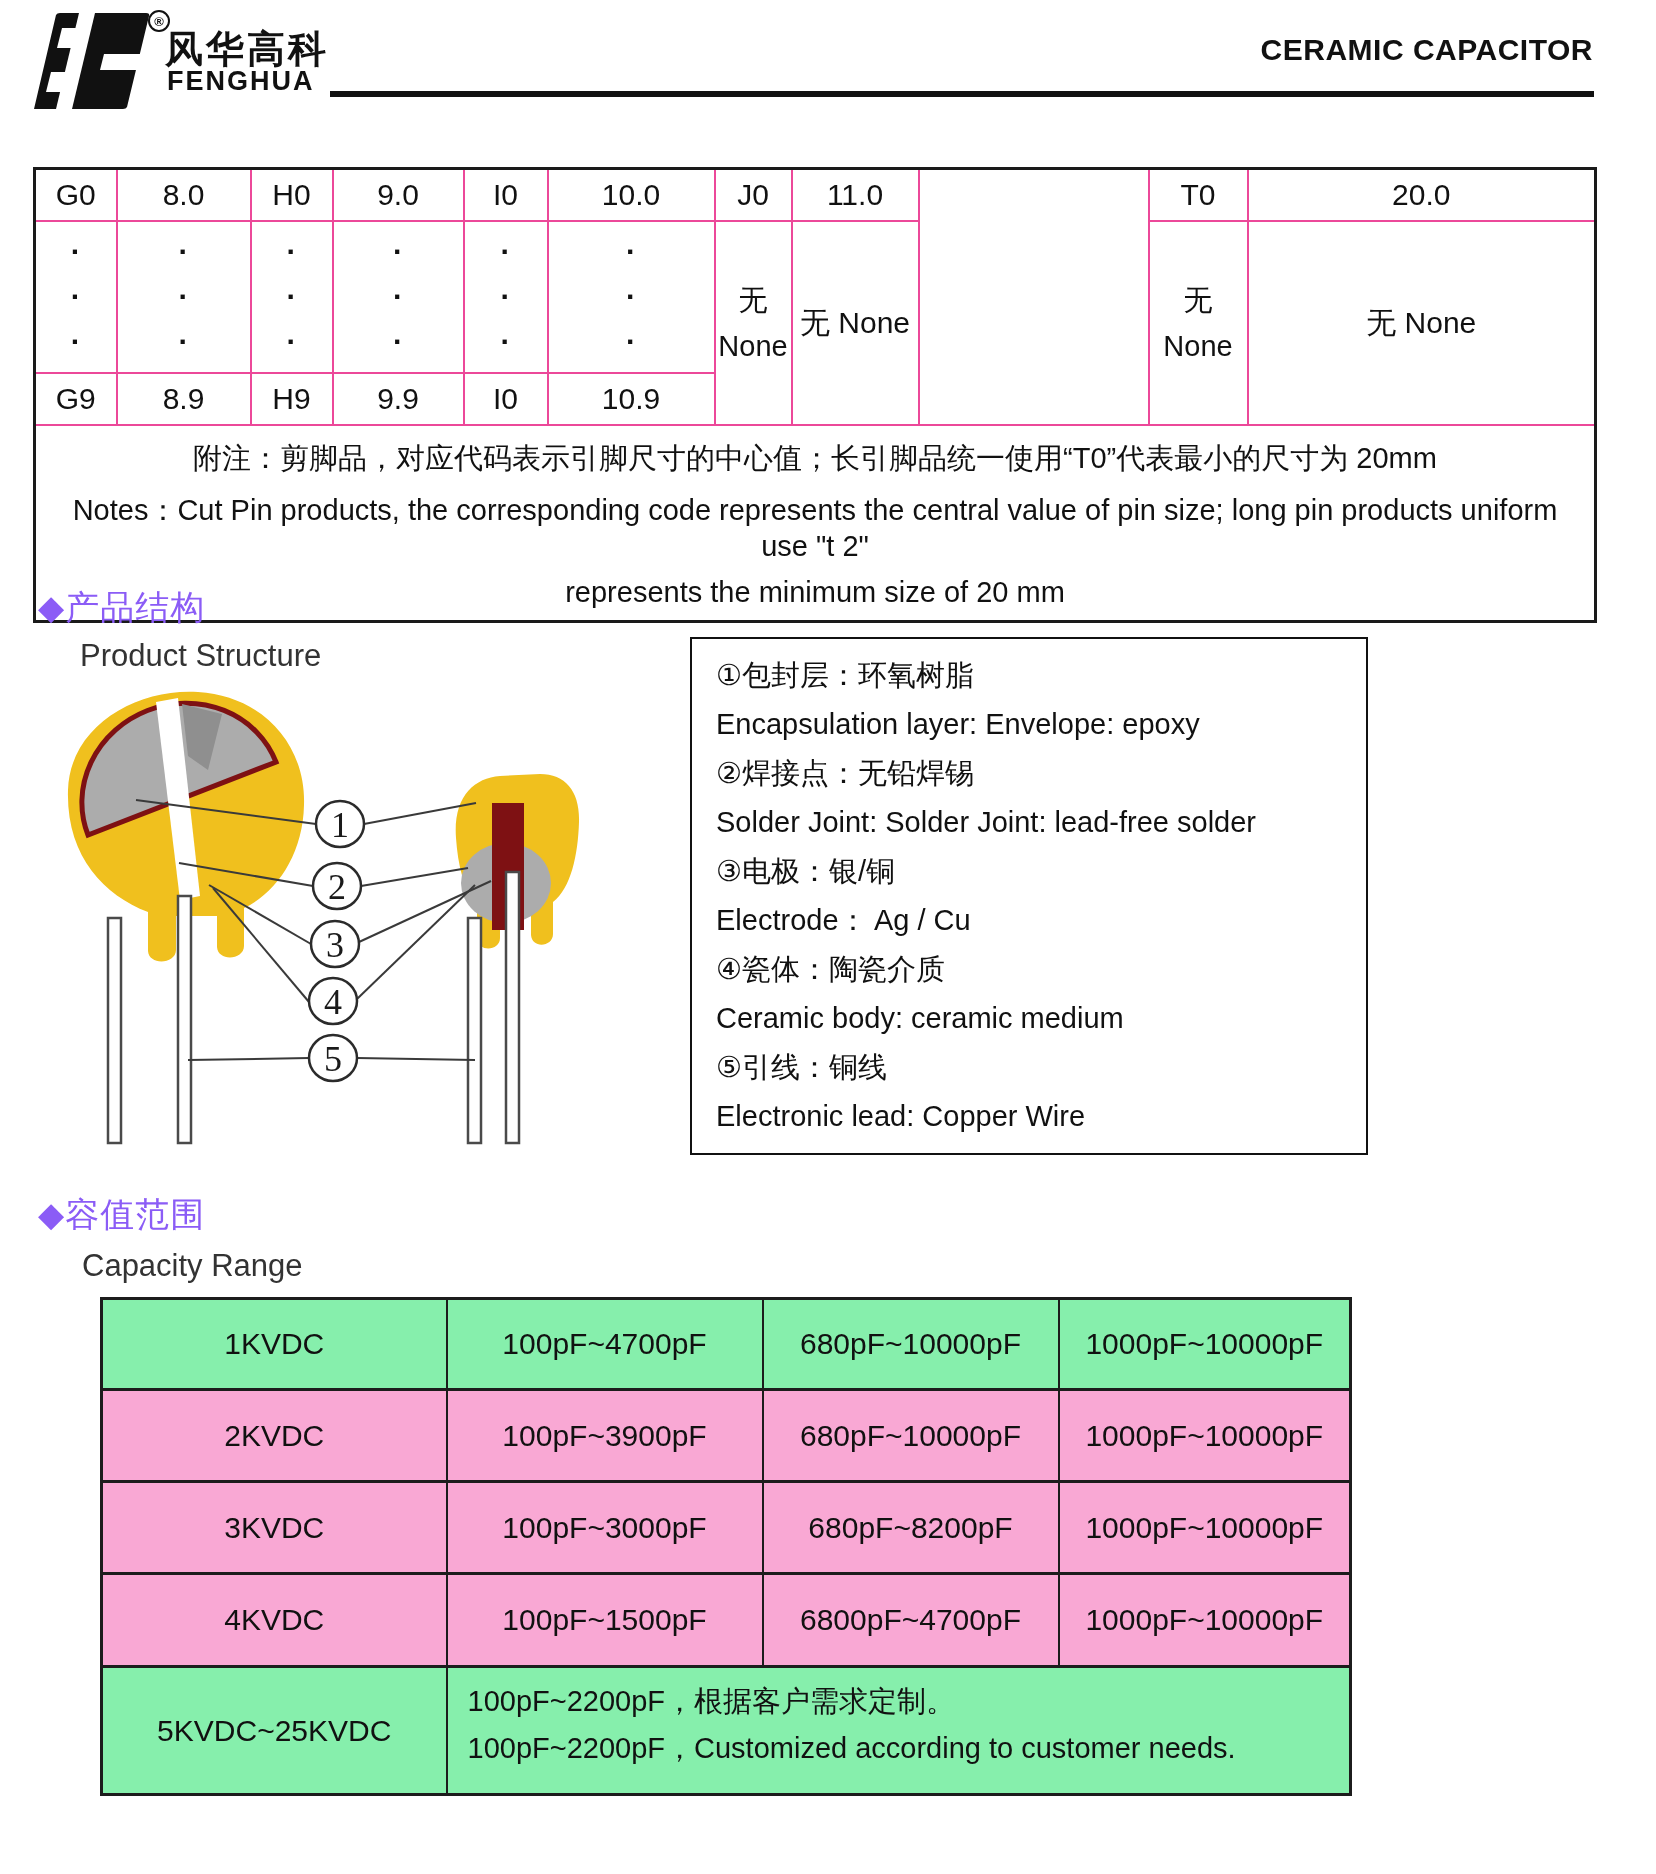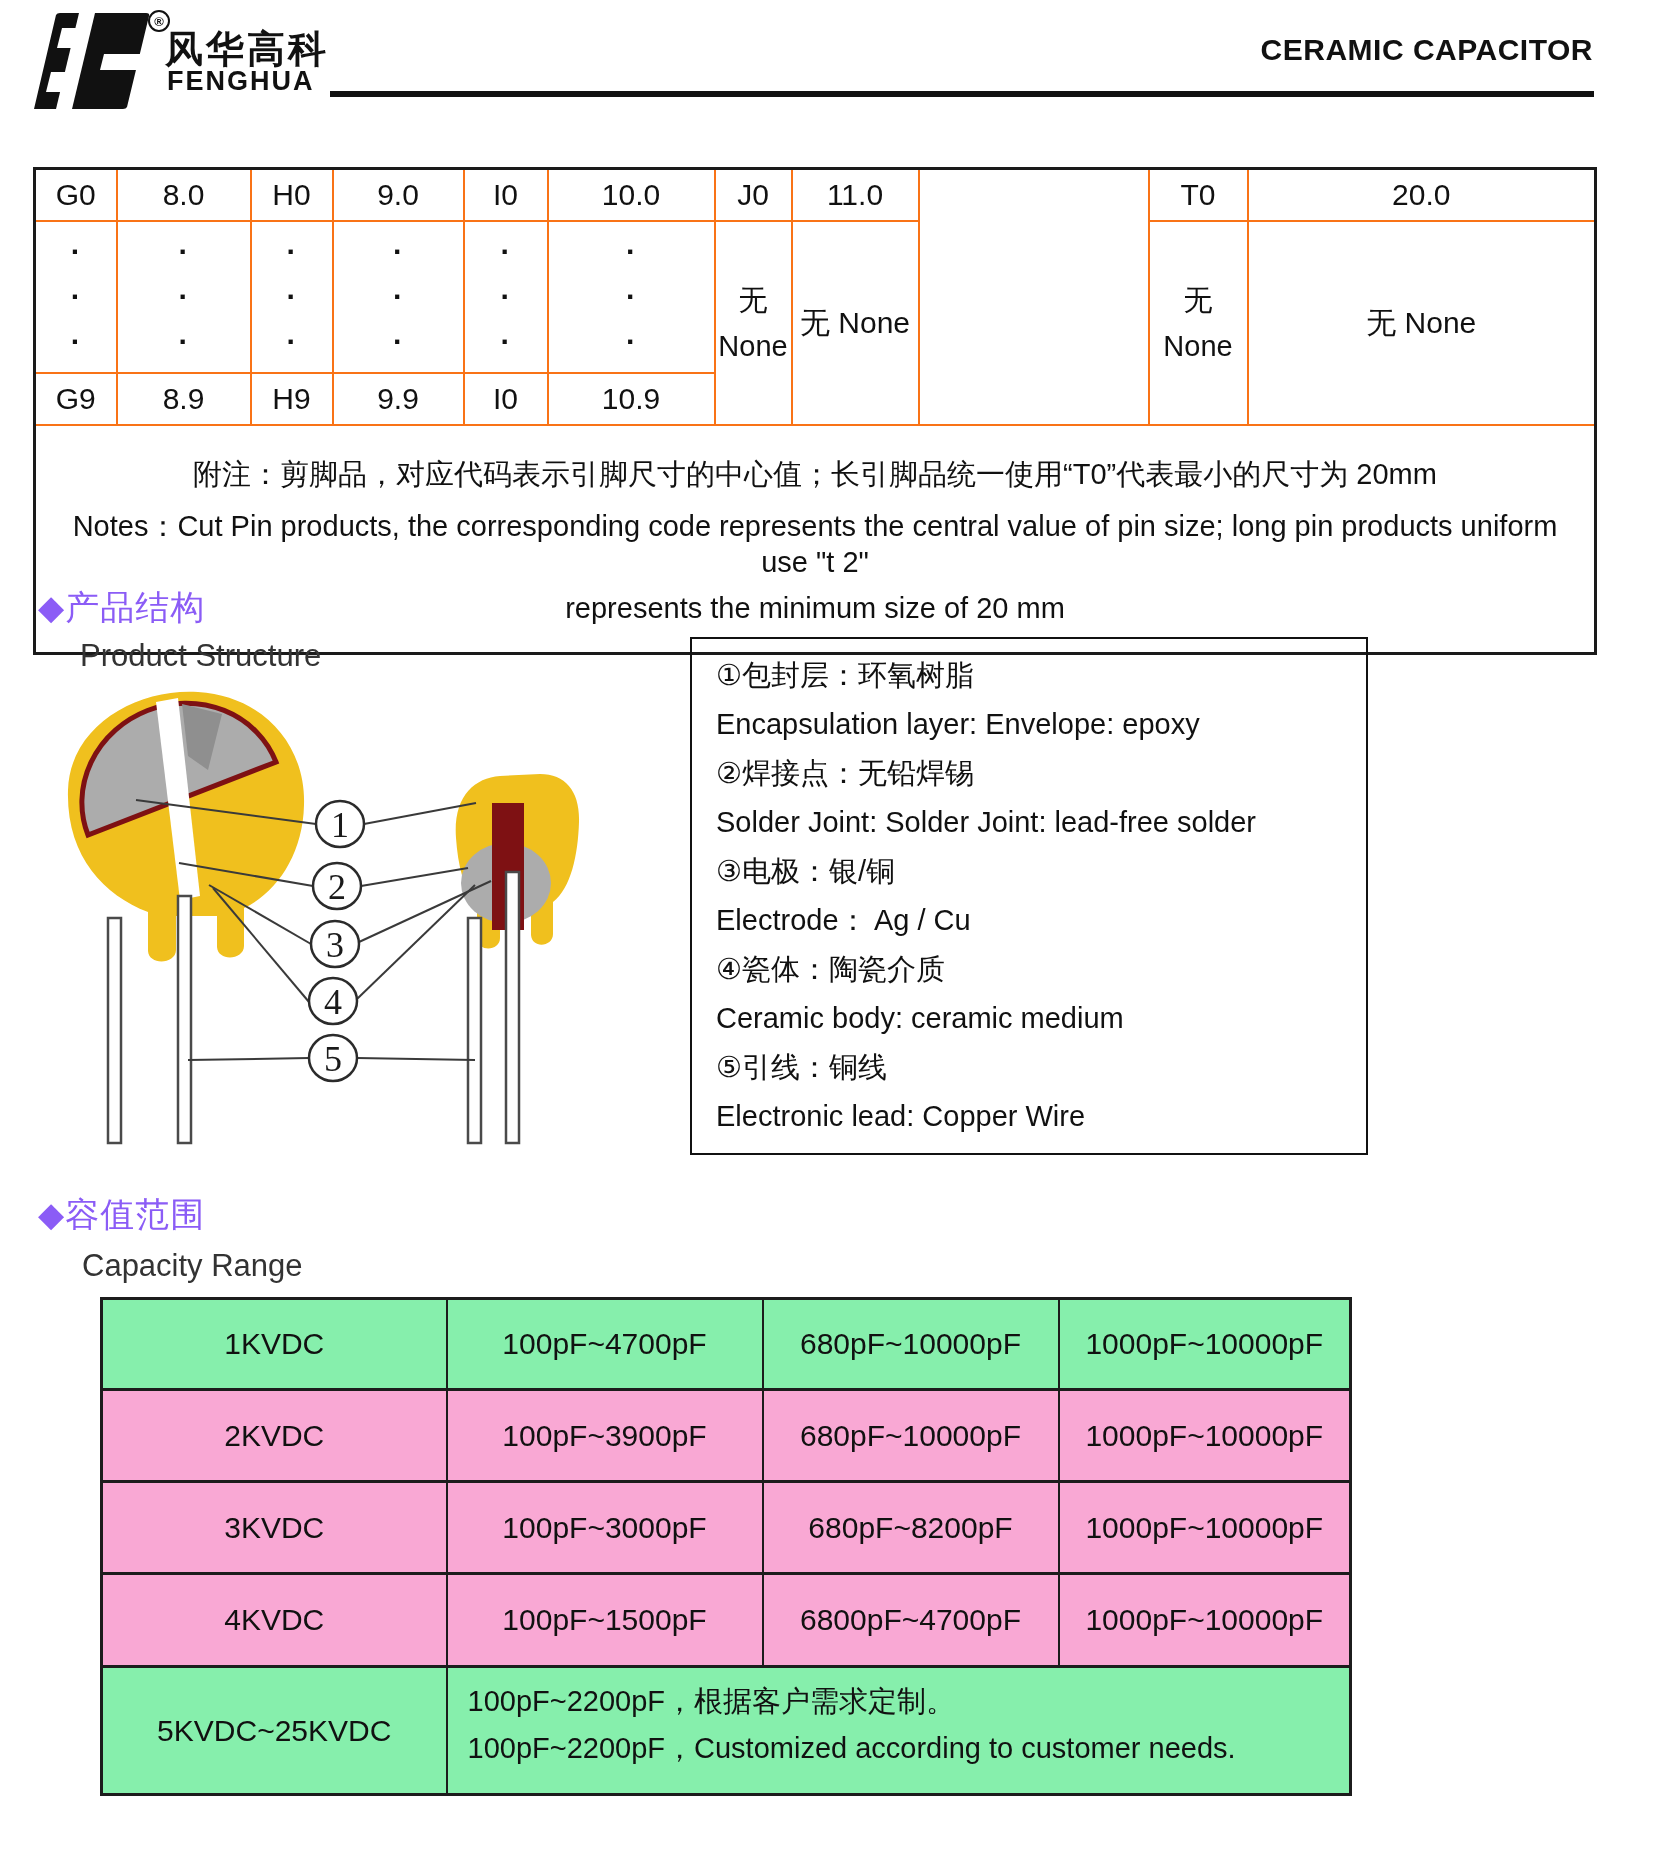--- a/index.html
+++ b/index.html
@@ -9,29 +9,29 @@
   }
   
   .logo-mark{position:absolute;left:30px;top:12px;}
   .reg-mark{position:absolute;left:146px;top:8px;}
   .brand-cn{position:absolute;left:165px;top:24px;font-size:38px;font-weight:700;letter-spacing:3px;white-space:nowrap;}
   .brand-en{position:absolute;left:167px;top:66px;font-size:27px;font-weight:700;letter-spacing:2px;white-space:nowrap;}
   .doc-title{position:absolute;top:33px;right:63px;font-size:30px;font-weight:700;letter-spacing:.5px;}
   .header-rule{position:absolute;left:330px;top:91px;width:1264px;height:6px;background:#111;}
   
   .pin-table{position:absolute;left:33px;top:167px;border-collapse:collapse;table-layout:fixed;width:1561px;}
-  .pin-table td{border:2px solid #f97316;text-align:center;vertical-align:middle;font-size:30px;padding:0;margin-top:29px;}
+  .pin-table td{border:2px solid #ec4899;text-align:center;vertical-align:middle;font-size:30px;padding:0;margin-top:29px;}
   .pin-table{border:3px solid #1a1a1a;}
   .pin-table .hrow td{height:50px;}
   .pin-table .dotsrow td{height:150px;}
   .pin-table .frow td{height:50px;}
   .dots{display:flex;flex-direction:column;justify-content:space-evenly;height:150px;font-size:30px;font-weight:700;line-height:1;}
   .none-stack{line-height:46px;font-size:29px;}
   .none-inline{font-size:29px;}
-  .pin-note{text-align:left;padding:26px 16px !important;}
+  .pin-note{text-align:left;padding:10px 16px !important;}
   .pin-note .ln{font-size:29px;line-height:36px;}
   .pin-note .ln1{margin-top:4px;}
   .pin-note .ln2{margin-top:16px;}
   .pin-note .ln3{margin-top:10px;}
   
   .sec-cn{position:absolute;font-size:34px;font-weight:400;letter-spacing:1px;color:#8b5cf6;white-space:nowrap;}
   .sec-en{position:absolute;font-size:31px;color:#333;white-space:nowrap;}
   
   .info-box{position:absolute;left:690px;top:637px;width:678px;height:518px;border:2px solid #111;box-sizing:border-box;padding:12px 24px 0 24px;}
   .info-box .il{font-size:29px;line-height:49px;white-space:nowrap;}

